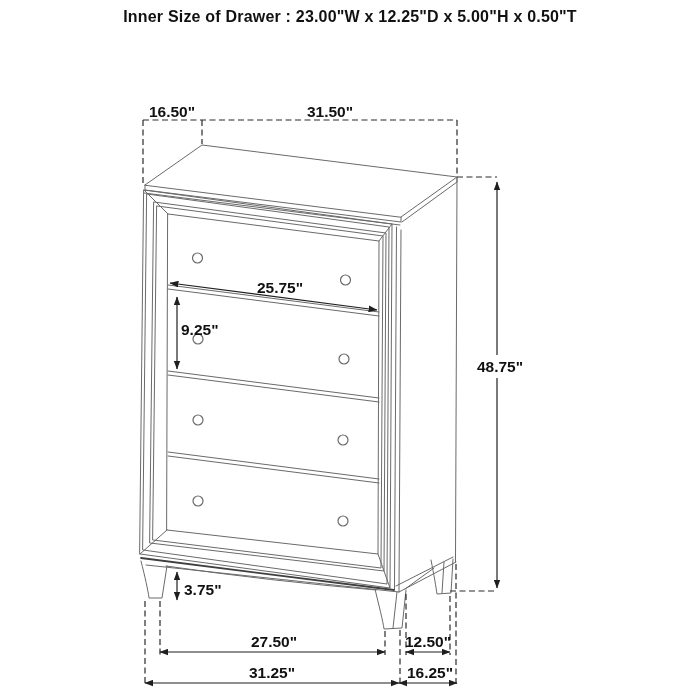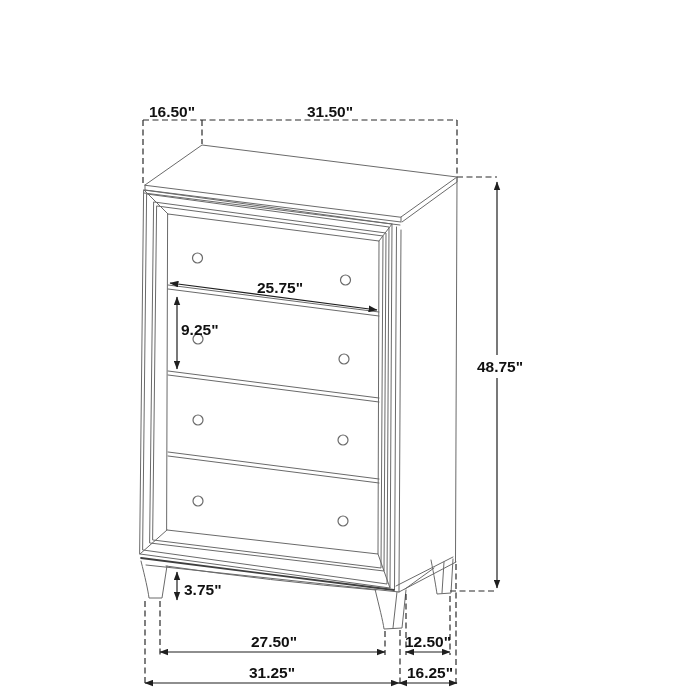--- a/index.html
+++ b/index.html
@@ -19,20 +19,21 @@
   .furn{stroke:#6a6a6a;stroke-width:1;fill:none;stroke-linejoin:round;stroke-linecap:round;}
   .furn-heavy{stroke:#3f3f3f;stroke-width:1.8;fill:none;stroke-linecap:round;}
   .knob{stroke:#6a6a6a;stroke-width:1.2;fill:#fff;}
   .dash{stroke:#2a2a2a;stroke-width:1.2;fill:none;stroke-dasharray:6 3.5;}
   .dim{stroke:#1f1f1f;stroke-width:1.2;fill:none;}
 </style>
 </head>
 <body>
 
 <div class="canvas">
+  <div class="title">Inner Size of Drawer : 23.00"W x 12.25"D x 5.00"H x 0.50"T</div>
 
   <svg width="700" height="700" viewBox="0 0 700 700">
     <defs>
       <marker id="ah" viewBox="0 0 8 6" refX="7.5" refY="3" markerWidth="9" markerHeight="7" markerUnits="userSpaceOnUse" orient="auto-start-reverse">
         <path d="M0,0 L8,3 L0,6 Z" fill="#1f1f1f"></path>
       </marker>
     </defs>
 
     <g>
 

